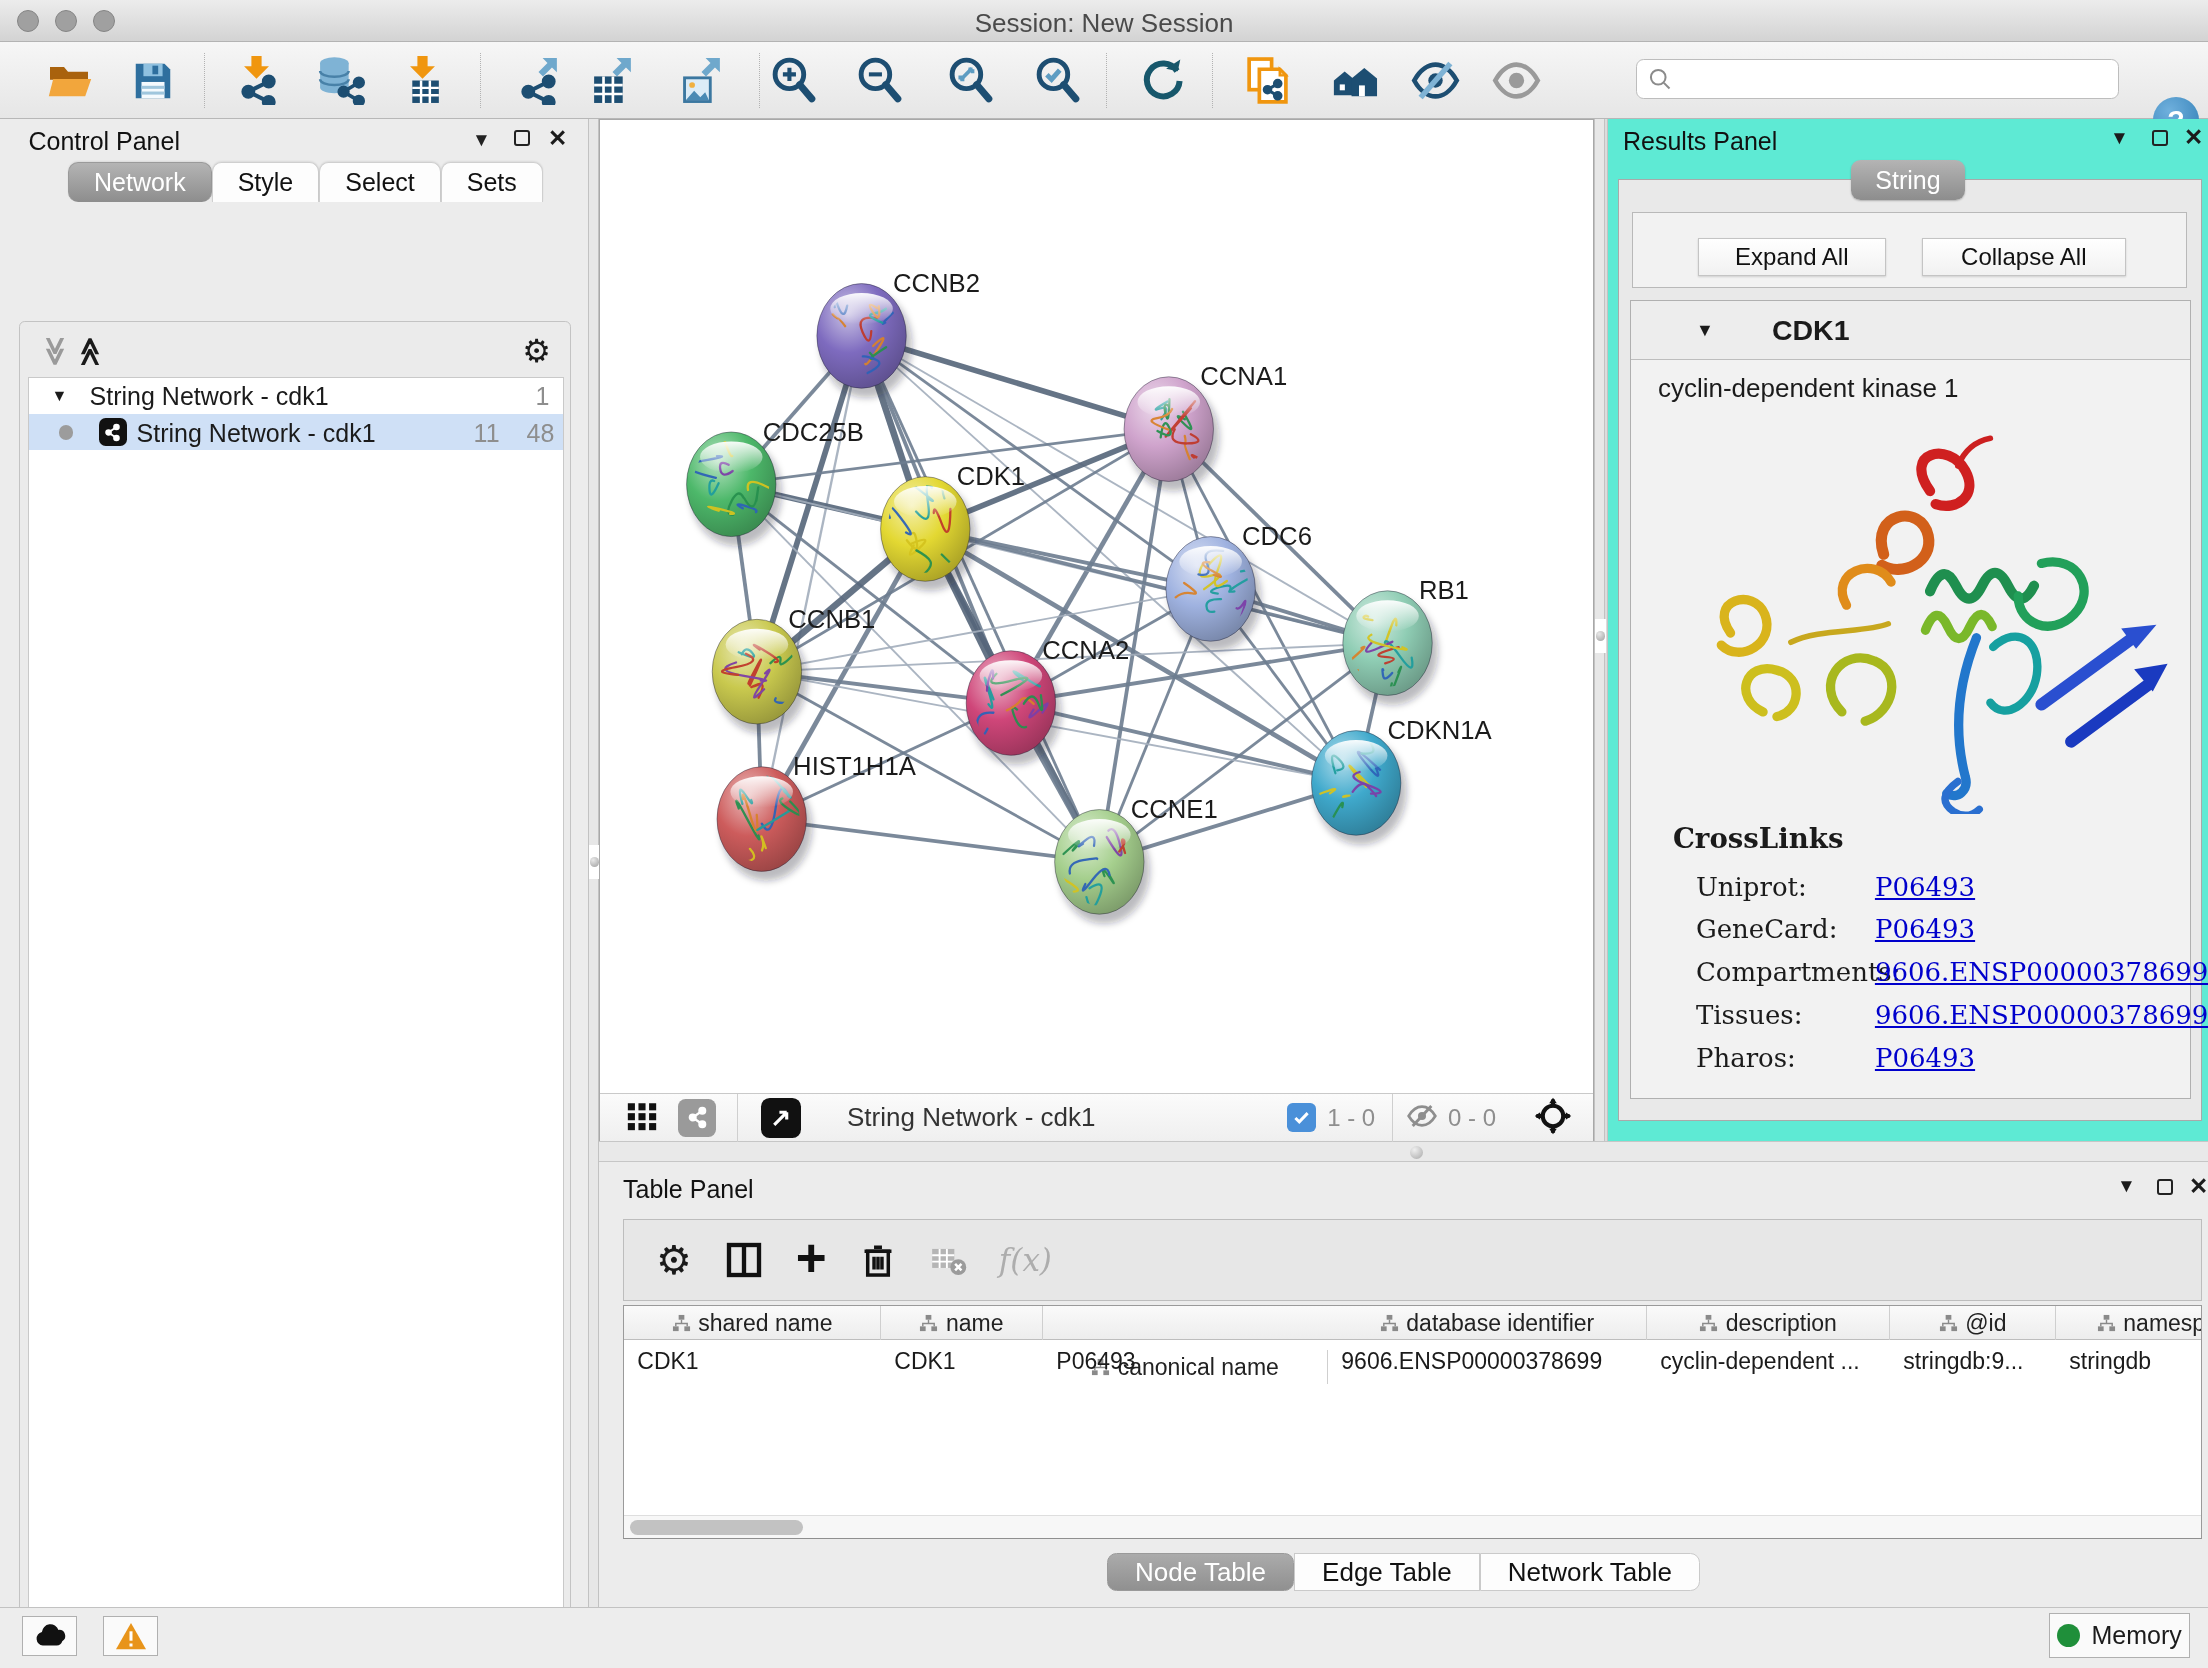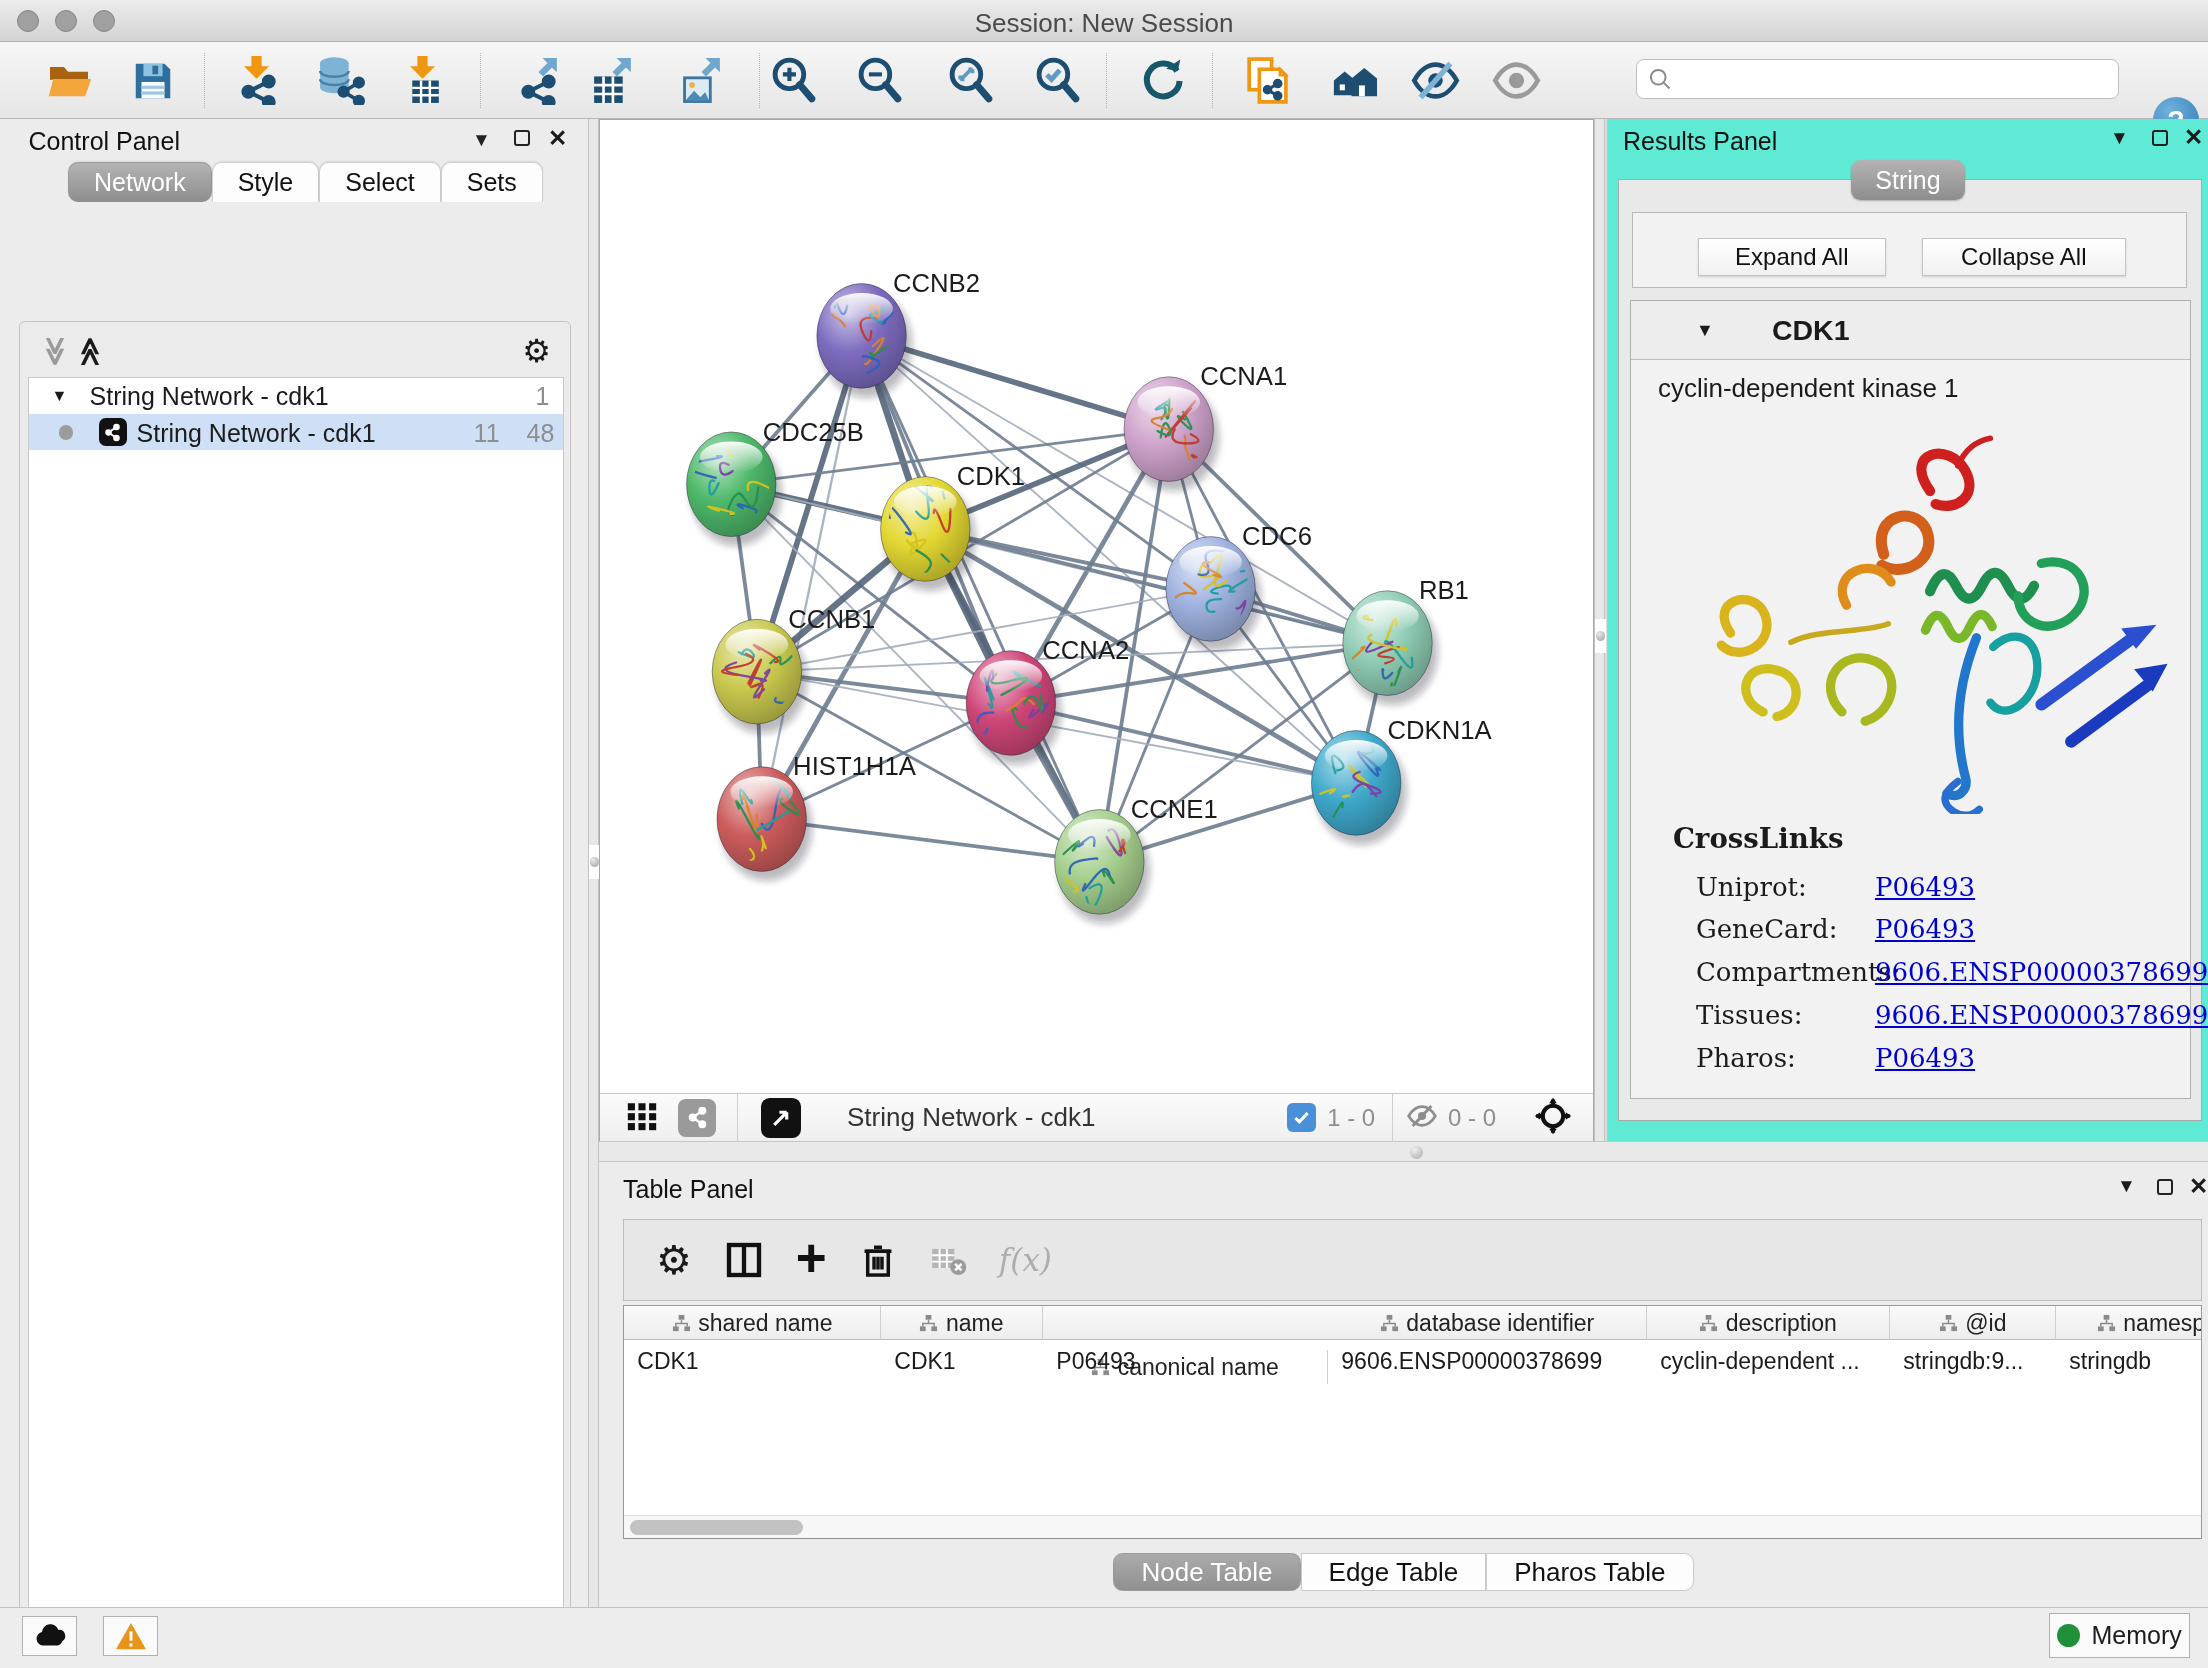--- a/index.html
+++ b/index.html
@@ -973,21 +973,21 @@
         <div class="td" style="width: 228px;">stringdb</div>
       </div>
     <div class="hscroll">
       <div class="hthumb"></div>
     </div>
   </div>
 
   <div class="bottom-tabs" id="bottom-tabs">
       <div class="btab active">Node Table</div>
       <div class="btab">Edge Table</div>
-      <div class="btab">Pharos Table</div>
+      <div class="btab">Network Table</div>
     </div>
 </div>
 
 <div class="statusbar">
   <div class="sb-btn" style="left:22px">
     <svg width="36" height="27" viewBox="0 0 40 28">
       <path d="M12 25 a7.5 7.5 0 0 1 -1 -14.8 a9.5 9.5 0 0 1 18.4 -2.4 a6.8 6.8 0 0 1 4.2 12.6 q-1.2 4.6 -6.2 4.6z" fill="#111"></path>
     </svg>
   </div>
   <div class="sb-btn" style="left:103px">

